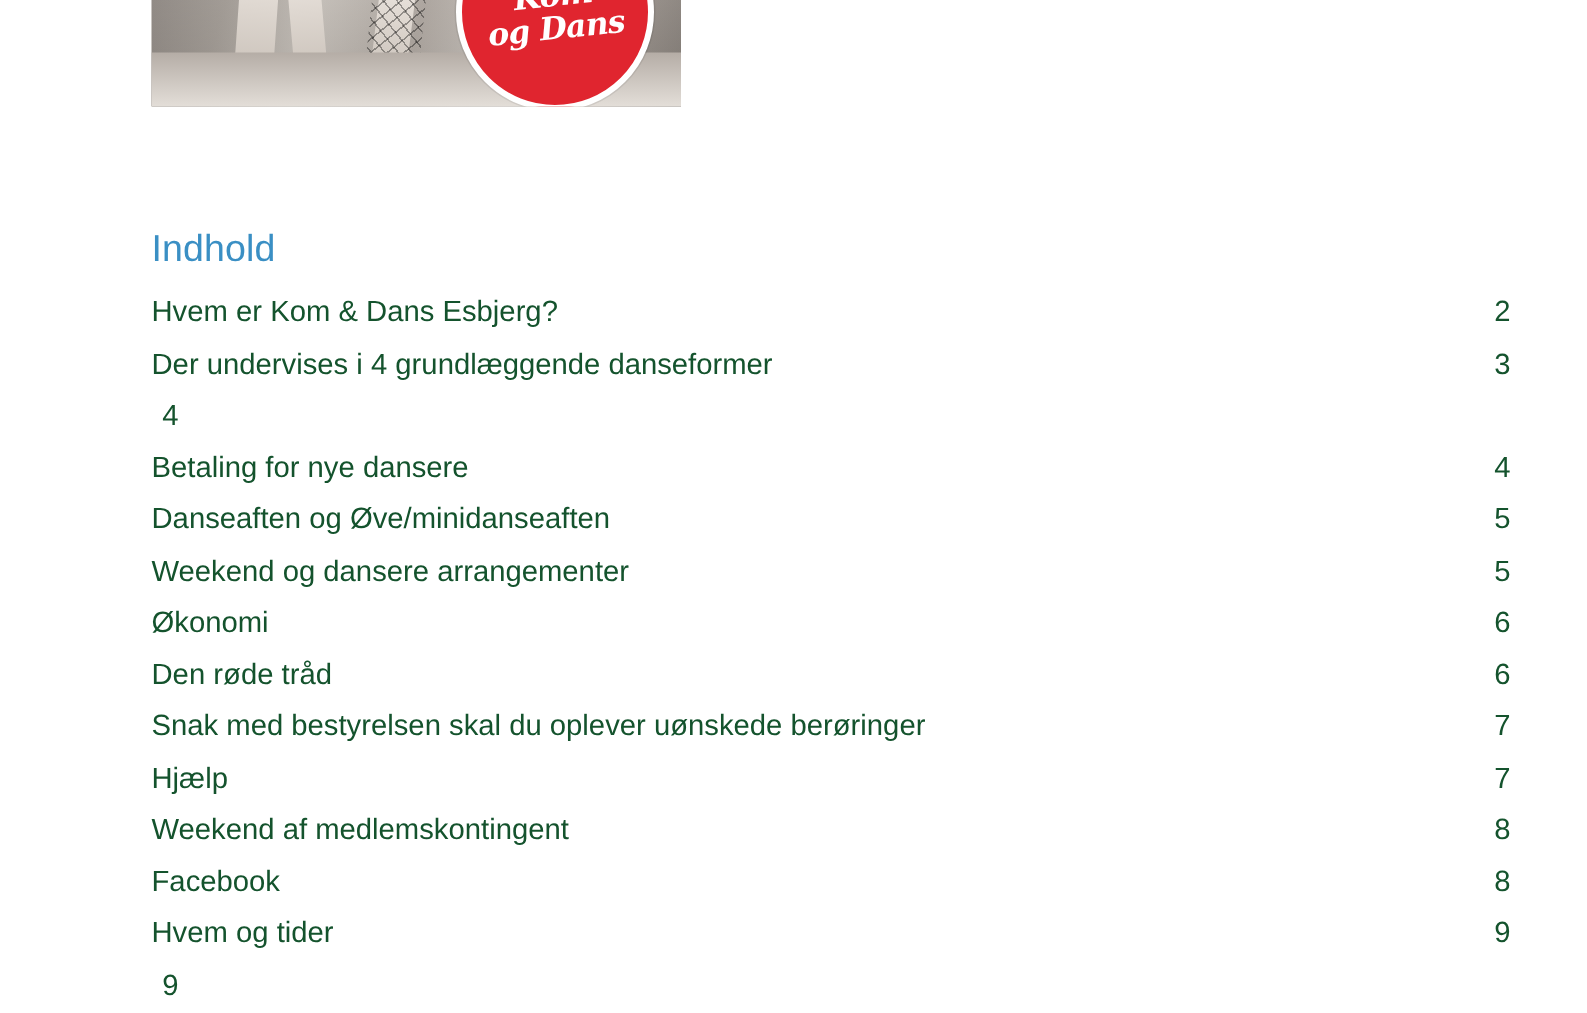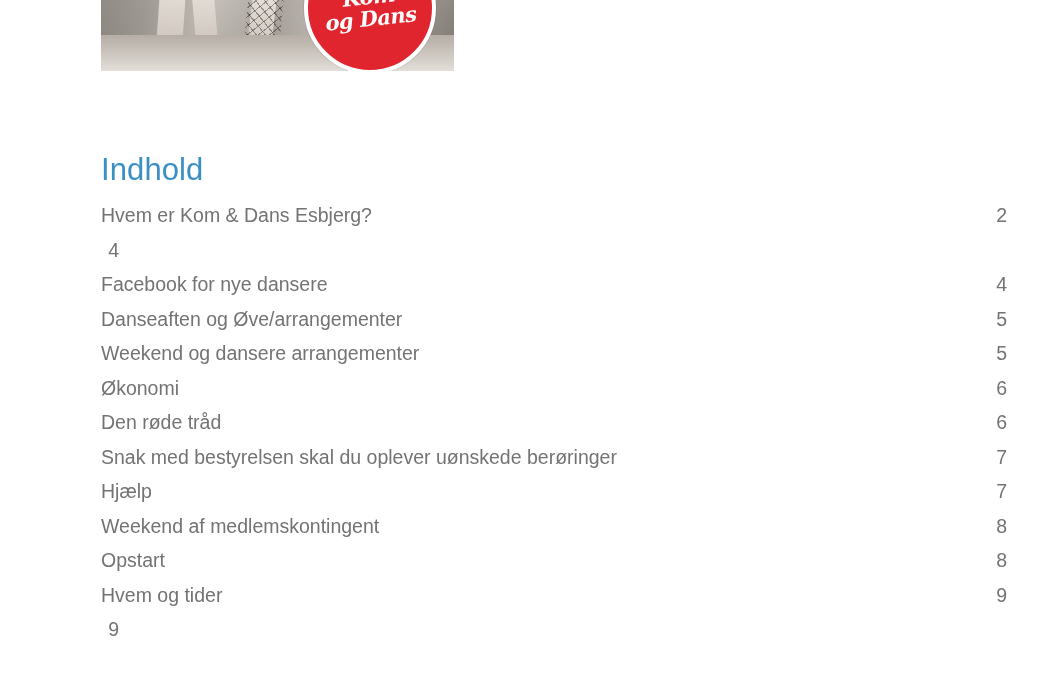--- a/index.html
+++ b/index.html
@@ -102,37 +102,37 @@
 
   
   .toc {
     position: absolute;
     left: 101px;
     top: 152px;
     width: 910px;
   }
   .toc-heading {
     color: #3a8fc4;
-    font-size: 31px;
+    font-size: 25px;
     font-weight: normal;
     margin: 0 0 10px 0;
     letter-spacing: 0.1px;
   }
   .toc-list {
     list-style: none;
     margin: 0;
     padding: 0;
   }
   .toc-row {
     display: flex;
     align-items: baseline;
     justify-content: space-between;
     font-size: 19.5px;
     line-height: 34.5px;
-    color: #737373;
+    color: #14532d;
   }
   .toc-title {
     white-space: nowrap;
   }
   .toc-page {
     text-align: right;
     min-width: 18px;
     padding-right: 4px;
   }
 </style>
@@ -159,28 +159,32 @@
   </div>
 
   <div class="toc">
     <h1 class="toc-heading">Indhold</h1>
     <ul class="toc-list">
       <li class="toc-row">
         <span class="toc-title">Hvem er Kom &amp; Dans Esbjerg?</span>
         <span class="toc-page">2</span>
       </li>
       <li class="toc-row">
+        <span class="toc-title">Der undervises i 4 grundlæggende danseformer</span>
+        <span class="toc-page">3</span>
+      </li>
+      <li class="toc-row">
         <span class="toc-page">4</span>
       </li>
       <li class="toc-row">
-        <span class="toc-title">Facebook for nye dansere</span>
+        <span class="toc-title">Betaling for nye dansere</span>
         <span class="toc-page">4</span>
       </li>
       <li class="toc-row">
-        <span class="toc-title">Danseaften og Øve/arrangementer</span>
+        <span class="toc-title">Danseaften og Øve/minidanseaften</span>
         <span class="toc-page">5</span>
       </li>
       <li class="toc-row">
         <span class="toc-title">Weekend og dansere arrangementer</span>
         <span class="toc-page">5</span>
       </li>
       <li class="toc-row">
         <span class="toc-title">Økonomi</span>
         <span class="toc-page">6</span>
       </li>
@@ -194,21 +198,21 @@
       </li>
       <li class="toc-row">
         <span class="toc-title">Hjælp</span>
         <span class="toc-page">7</span>
       </li>
       <li class="toc-row">
         <span class="toc-title">Weekend af medlemskontingent</span>
         <span class="toc-page">8</span>
       </li>
       <li class="toc-row">
-        <span class="toc-title">Opstart</span>
+        <span class="toc-title">Facebook</span>
         <span class="toc-page">8</span>
       </li>
       <li class="toc-row">
         <span class="toc-title">Hvem og tider</span>
         <span class="toc-page">9</span>
       </li>
       <li class="toc-row">
         <span class="toc-page">9</span>
       </li>
     </ul>

